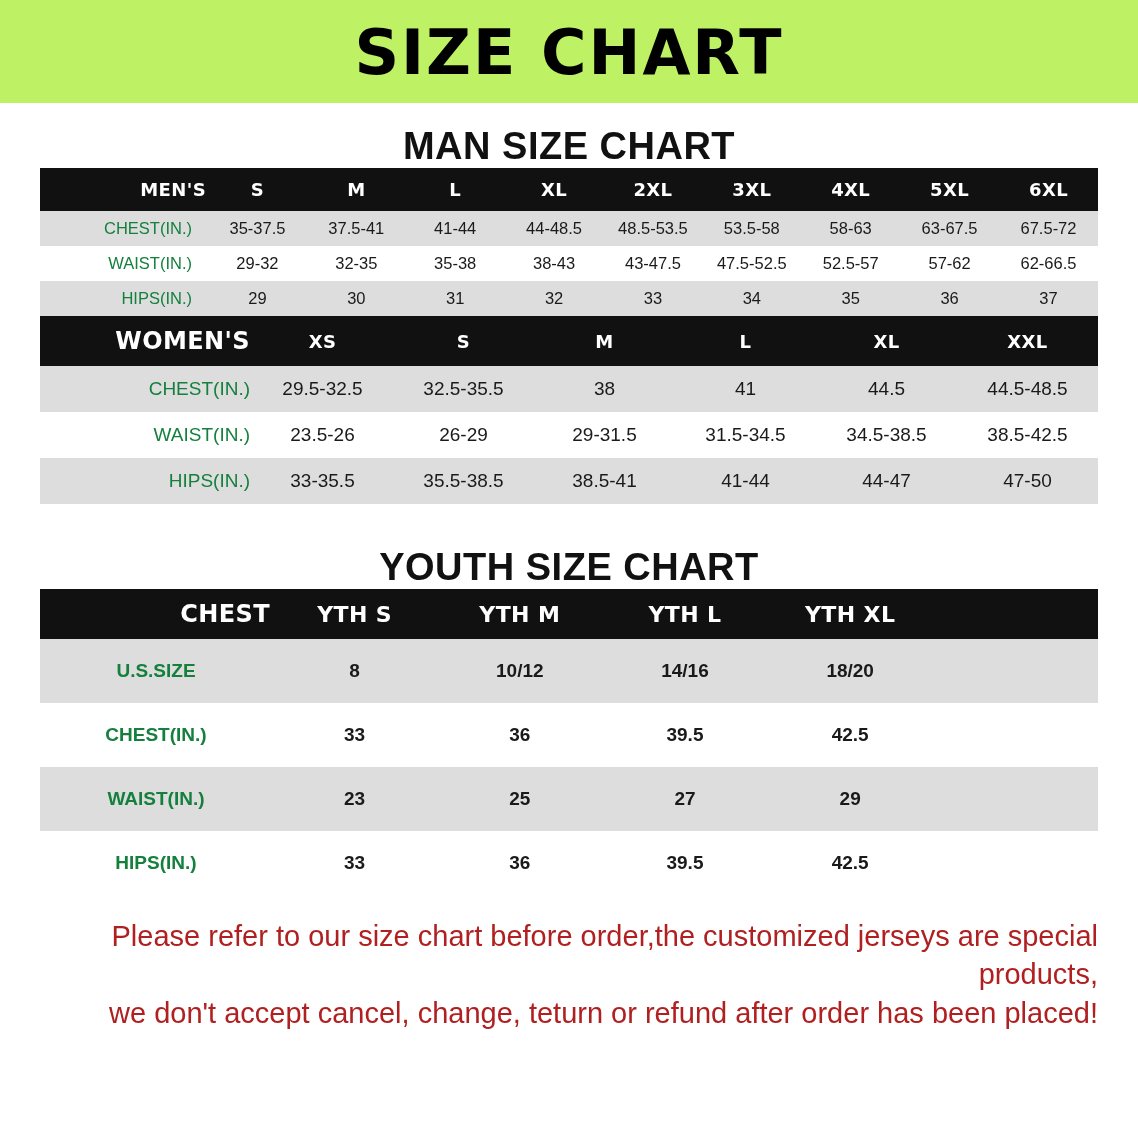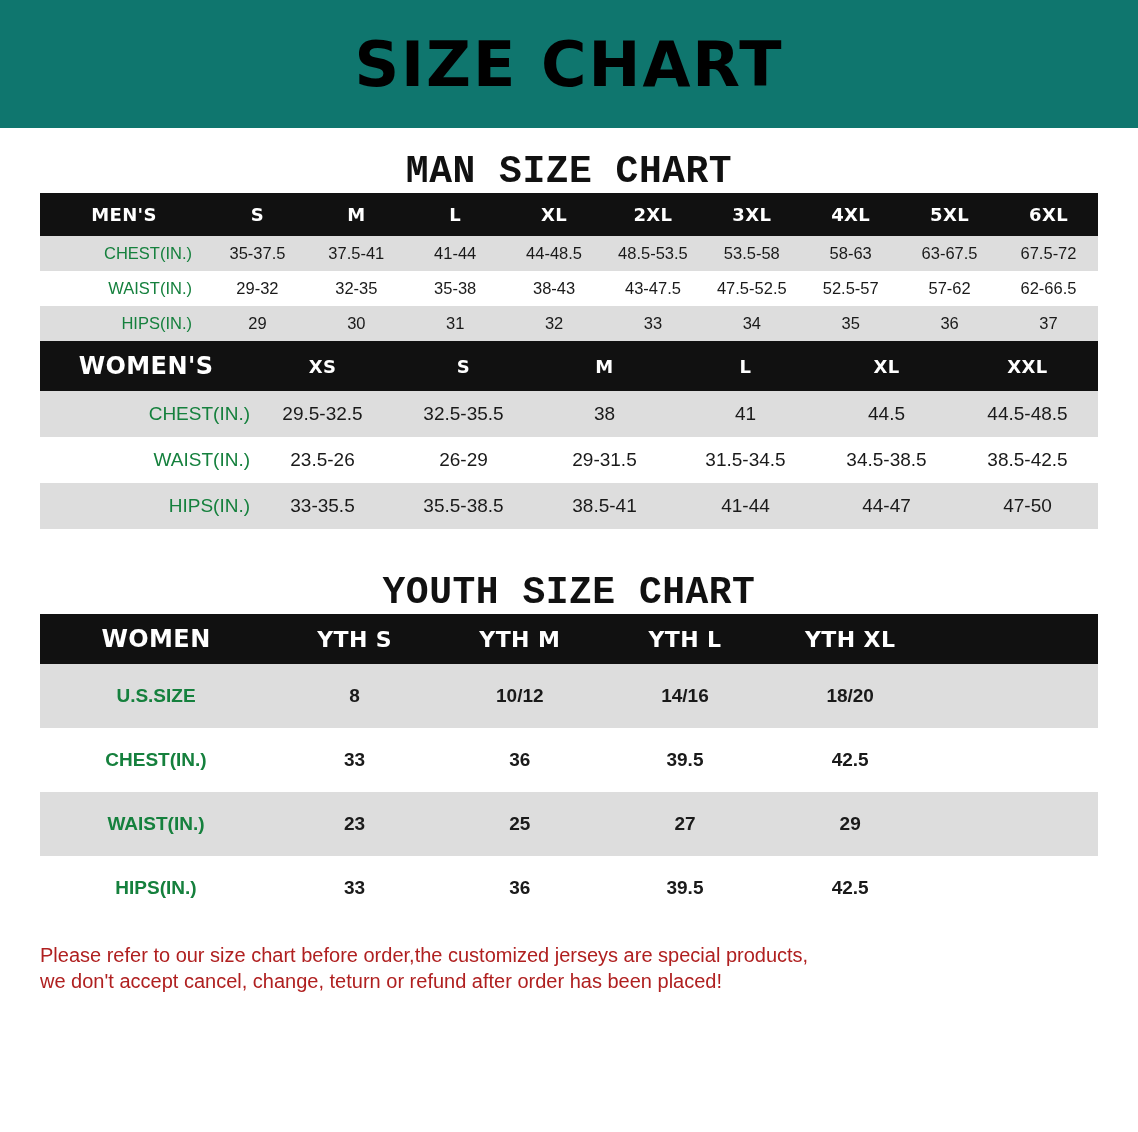--- a/index.html
+++ b/index.html
@@ -17,40 +17,40 @@
   .page {
     width: 1138px;
     height: 1132px;
     position: relative;
     background: #ffffff;
     box-sizing: border-box;
   }
 
   
   .banner {
-    height: 128px;
-    background: #0f766e;
+    height: 103px;
+    background: #bef264;
     display: flex;
     align-items: center;
     justify-content: center;
   }
   .banner-title {
     font-family: "DejaVu Sans", sans-serif;
     font-weight: bold;
     font-size: 62px;
     letter-spacing: 2px;
     color: #000000;
     line-height: 1;
     margin-top: 2px;
   }
 
   
   .section-title {
     text-align: center;
-    font-family: Liberation Mono, monospace;
+    font-family: Liberation Sans, sans-serif;
     font-weight: bold;
     font-size: 38px;
     color: #111111;
     letter-spacing: 0.5px;
   }
   .sec-man   { margin-top: 22px; }
   .sec-women { margin-top: 40px; }
   .sec-youth { margin-top: 42px; }
 
   
@@ -66,21 +66,21 @@
     background: #111111;
     color: #ffffff;
     font-family: "DejaVu Sans", sans-serif;
     font-weight: bold;
     font-size: 19px;
     padding: 11px 2px;
     text-align: center;
     letter-spacing: 0.4px;
   }
   thead th.rowhead {
-    text-align: center;
+    text-align: right;
     font-size: 22px;
   }
   tbody td {
     font-family: "Liberation Sans", sans-serif;
     font-size: 17px;
     color: #1a1a1a;
     text-align: center;
     padding: 8px 2px;
     white-space: nowrap;
   }
@@ -110,23 +110,23 @@
   .youth-tbl thead th { font-size: 22px; }
   .youth-tbl thead th.rowhead { font-size: 24px; }
   .youth-tbl tbody td { font-size: 19px; padding: 21px 2px; font-weight: bold; }
   .youth-tbl tbody td.rowhead { font-size: 19px; text-align: center; padding-right: 2px; }
 
   
   .note {
     margin: 22px 40px 0 40px;
     color: #b02020;
     font-family: "Liberation Sans", sans-serif;
-    font-size: 20px;
+    font-size: 29px;
     line-height: 1.32;
-    text-align: left;
+    text-align: right;
   }
   .note .line2 { display: block; }
 </style>
 </head>
 <body>
 
 <div class="page">
 
   <div class="banner">
     <div class="banner-title">SIZE CHART</div>
@@ -262,21 +262,21 @@
       <colgroup>
         <col class="c0">
           <col>
           <col>
           <col>
           <col>
           <col>
       </colgroup>
       <thead>
         <tr>
-          <th class="rowhead">WOMEN</th>
+          <th class="rowhead">CHEST</th>
           <th>YTH S</th>
           <th>YTH M</th>
           <th>YTH L</th>
           <th>YTH XL</th>
           <th></th>
         </tr>
       </thead>
       <tbody>
         <tr class="shade">
           <td class="rowhead">U.S.SIZE</td>

